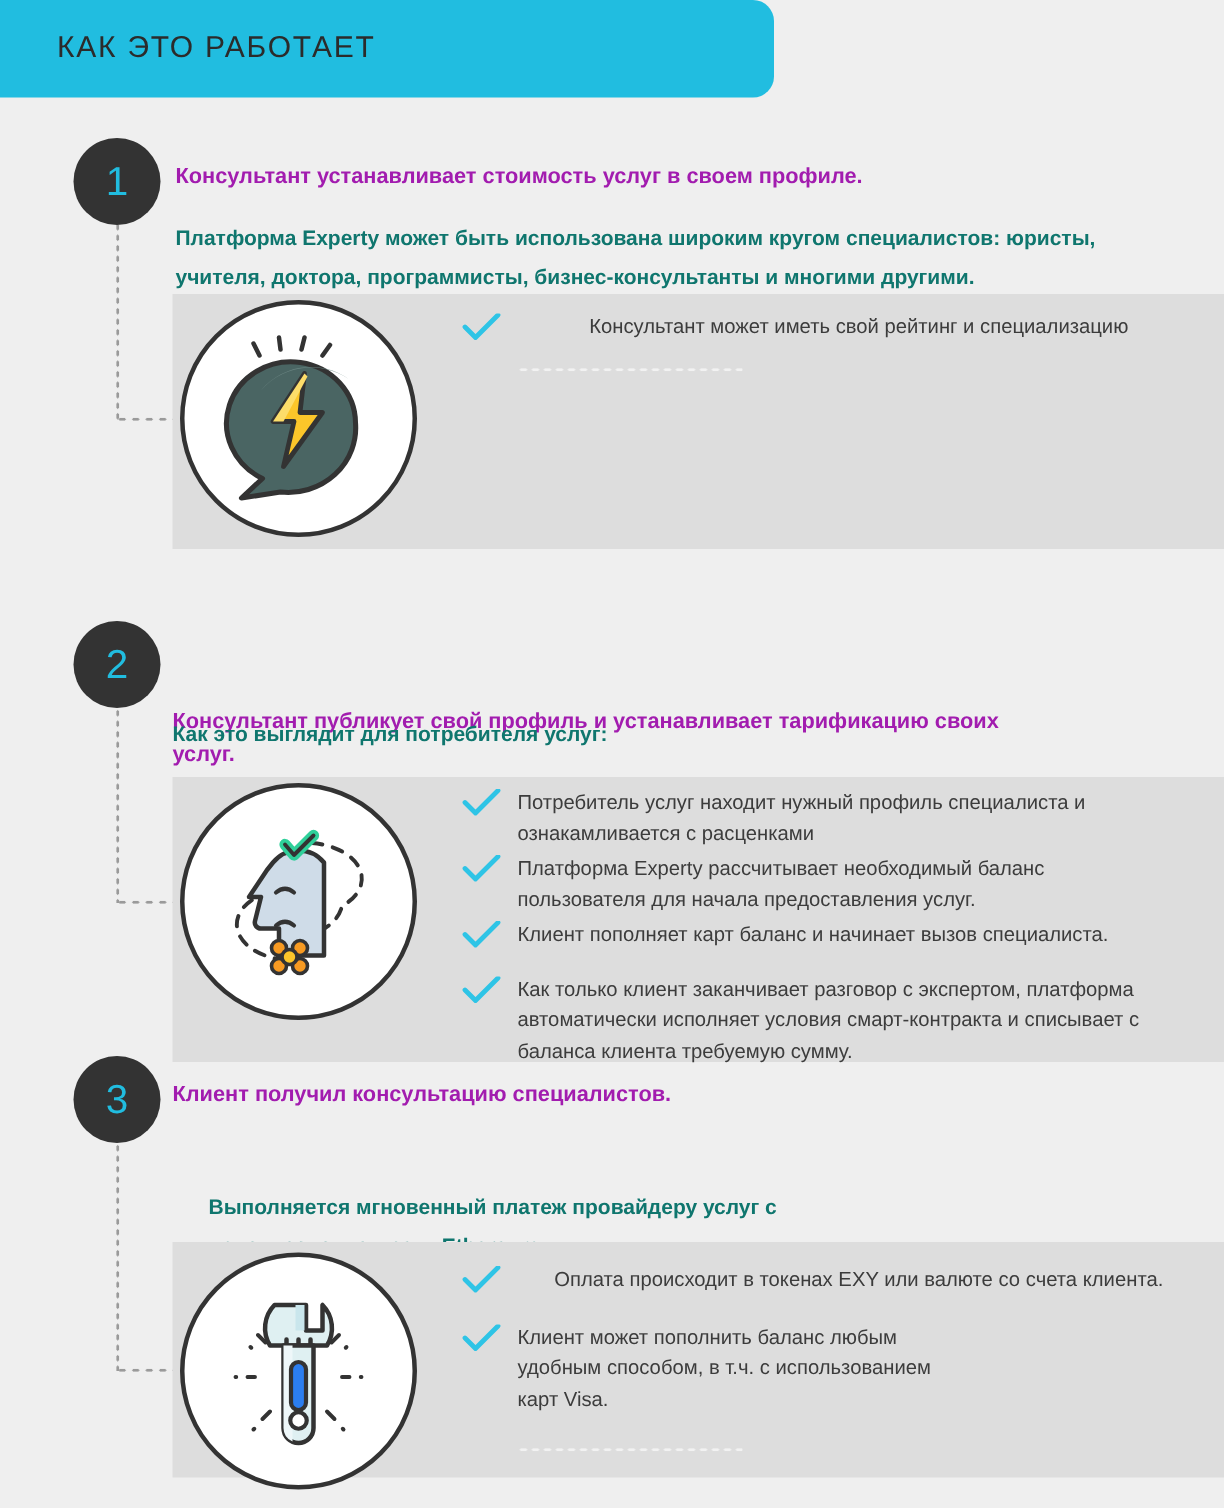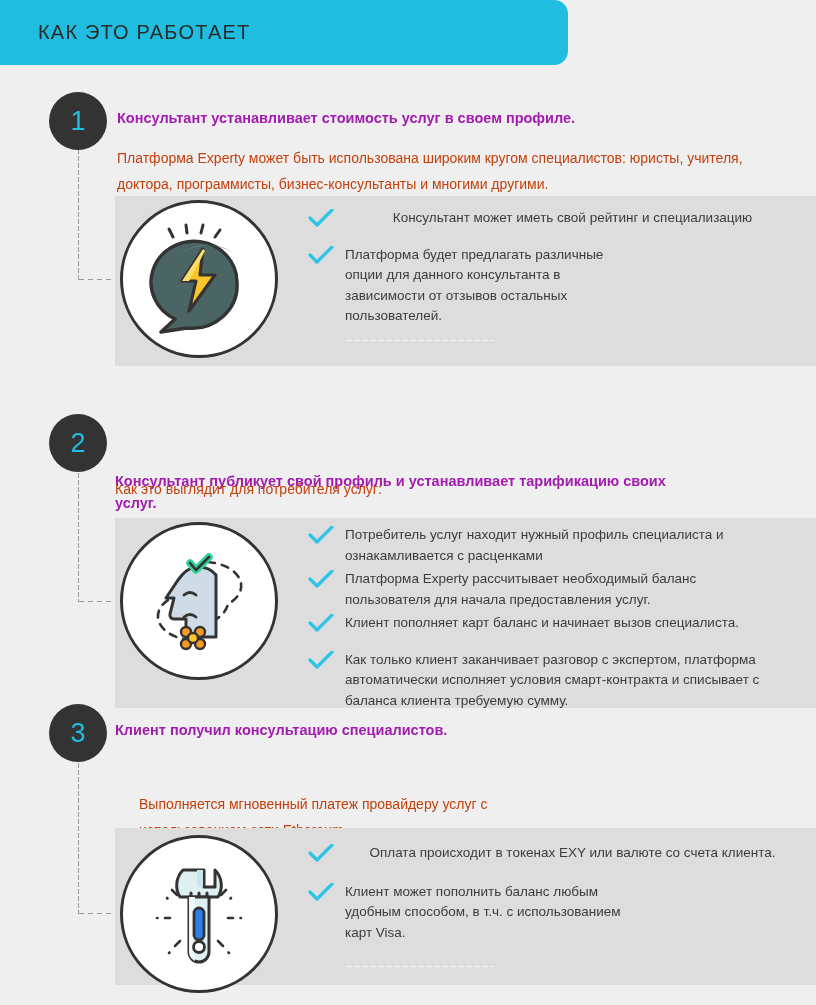--- a/index.html
+++ b/index.html
@@ -10,21 +10,21 @@
     background: #efefef;
     font-family: "Liberation Sans", "DejaVu Sans", sans-serif;
     overflow: hidden;
     position: relative;
   }
 
   
   .header-bar {
     position: absolute;
     left: 0; top: 0;
-    width: 568px; height: 65px;
+    width: 516px; height: 65px;
     background: #21bde0;
     border-top-right-radius: 14px;
     border-bottom-right-radius: 14px;
     display: flex;
     align-items: center;
   }
   .header-title {
     margin-left: 38px;
     font-size: 20px;
     letter-spacing: 1.2px;
@@ -69,23 +69,23 @@
   .step-heading {
     position: absolute;
     font-size: 14.5px;
     color: #a21caf;
     line-height: 1.55;
     font-weight: 700;
   }
   .step-body {
     position: absolute;
     font-size: 14px;
-    color: #c2410c;
+    color: #0f766e;
     line-height: 1.85;
-    font-weight: 400;
+    font-weight: 700;
   }
 
   
   .panel {
     position: absolute;
     left: 115px;
     right: 0;
     background: #dddddd;
     z-index: 2;
   }
@@ -158,26 +158,20 @@
       <path d="M64 30 L43 62 L50 62 L66 32 Z" fill="#fddd6a"></path>
     </svg>
   </div>
 
   <div class="bullets" style="left:300px; top:208px; width:500px;">
     <div class="bullet" style="margin-bottom:16px;text-align:center;">
       <svg class="check-icon" viewBox="0 0 26 20">
         <path d="M2 9 L9 16 L24 1" stroke="#2ec4e6" stroke-width="3.2" fill="none" stroke-linecap="round" stroke-linejoin="round"></path>
       </svg>
       <span>Консультант может иметь свой рейтинг и специализацию</span>
-    </div>
-    <div class="bullet" style="max-width:330px;">
-      <svg class="check-icon" viewBox="0 0 26 20">
-        <path d="M2 9 L9 16 L24 1" stroke="#2ec4e6" stroke-width="3.2" fill="none" stroke-linecap="round" stroke-linejoin="round"></path>
-      </svg>
-      <span>Платформа будет предлагать различные опции для данного консультанта в зависимости от отзывов остальных пользователей.</span>
     </div>
     <div class="dot-divider" style="margin-top:12px;"></div>
   </div>
 </div>
 
 <div class="step">
 
   <div class="panel" style="top:518px; height:190px;"></div>
 
   <div class="dot-connector dot-vert" style="left:77px; top:472px; height:130px;"></div>

